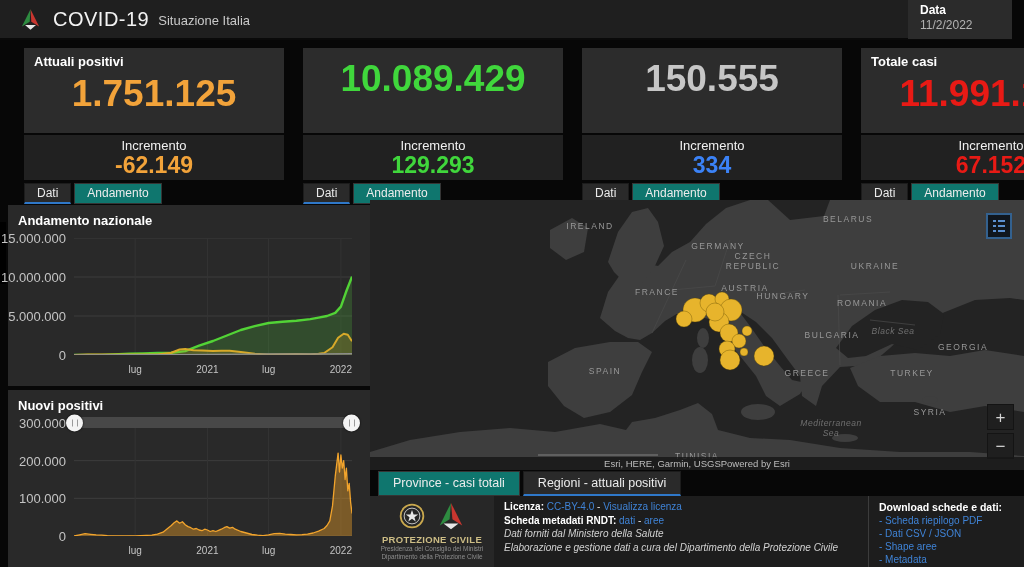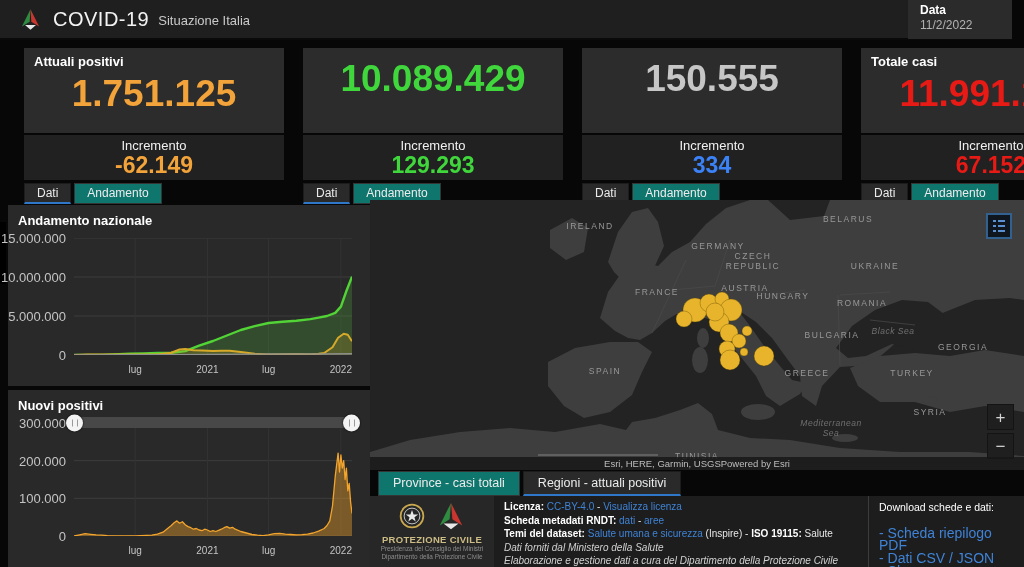--- a/index.html
+++ b/index.html
@@ -72,22 +72,22 @@
   .logo-panel{flex:0 0 124px;background:#272727;padding:4px 2px;box-sizing:border-box;text-align:center}
   .logo-row{display:flex;justify-content:center;align-items:center;gap:10px;height:32px}
   .org{font-size:9.5px;color:#cdbd85;font-weight:bold;letter-spacing:.3px;margin-top:2px}
   .org-sub{font-size:6.4px;color:#8d8d8d;line-height:8px}
   .footer-info{flex:1;padding:5px 10px;font-size:10px;overflow:hidden}
   .info-line{margin-bottom:1px;color:#e6e6e6;white-space:nowrap;line-height:12.5px}
   .info-line .bold{font-weight:bold;color:#fff}
   .info-line.italic{font-style:italic;color:#d2d2d2}
   .link{color:#3f83d6;text-decoration:none;cursor:pointer}
   .footer-dl{flex:0 0 156px;border-left:1px solid #3c3c3c;padding:5px 10px;box-sizing:border-box}
-  .dl-title{font-weight:normal;font-size:10.5px;margin-bottom:14px;color:#fff}
-  .dl{display:block;font-size:14px;margin-bottom:1px;line-height:12px}
+  .dl-title{font-weight:bold;font-size:10.5px;margin-bottom:2px;color:#fff}
+  .dl{display:block;font-size:10px;margin-bottom:1px;line-height:12px}
   .notch{position:absolute;left:0;top:222px;width:6px;height:62px;background:#000}
 </style>
 </head>
 <body>
 
 <div class="header">
   <svg class="hlogo" viewBox="0 0 32 32">
     <polygon points="16,3 27,25 17,19" fill="#c8362f"></polygon>
     <polygon points="16,3 5,25 15,19" fill="#2e8b40"></polygon>
     <polygon points="9,23 23,23 16,29" fill="#e8e8e8"></polygon>
@@ -339,21 +339,20 @@
         <polygon points="8,24 24,24 16,30" fill="#e8e8e8"></polygon>
       </svg>
     </div>
     <div class="org">PROTEZIONE CIVILE</div>
     <div class="org-sub">Presidenza del Consiglio dei Ministri</div>
     <div class="org-sub">Dipartimento della Protezione Civile</div>
   </div>
   <div class="footer-info">
       <div class="info-line"><span class="bold">Licenza: </span><a href="#" class="link">CC-BY-4.0</a><span> - </span><a href="#" class="link">Visualizza licenza</a></div>
       <div class="info-line"><span class="bold">Scheda metadati RNDT: </span><a href="#" class="link">dati</a><span> - </span><a href="#" class="link">aree</a></div>
-      <div class="info-line"><span class="bold">Temi del dataset: </span><a href="#" class="link">Salute umana e sicurezza</a><span> (Inspire) - </span><span class="bold">ISO 19115:</span><span> Salute</span></div>
       <div class="info-line italic"><span>Dati forniti dal Ministero della Salute</span></div>
       <div class="info-line italic"><span>Elaborazione e gestione dati a cura del Dipartimento della Protezione Civile</span></div>
     </div>
   <div class="footer-dl">
     <div class="dl-title">Download schede e dati:</div>
     <div>
         <a href="#" class="dl link">- Scheda riepilogo PDF</a>
         <a href="#" class="dl link">- Dati CSV / JSON</a>
         <a href="#" class="dl link">- Shape aree</a>
         <a href="#" class="dl link">- Metadata</a>

